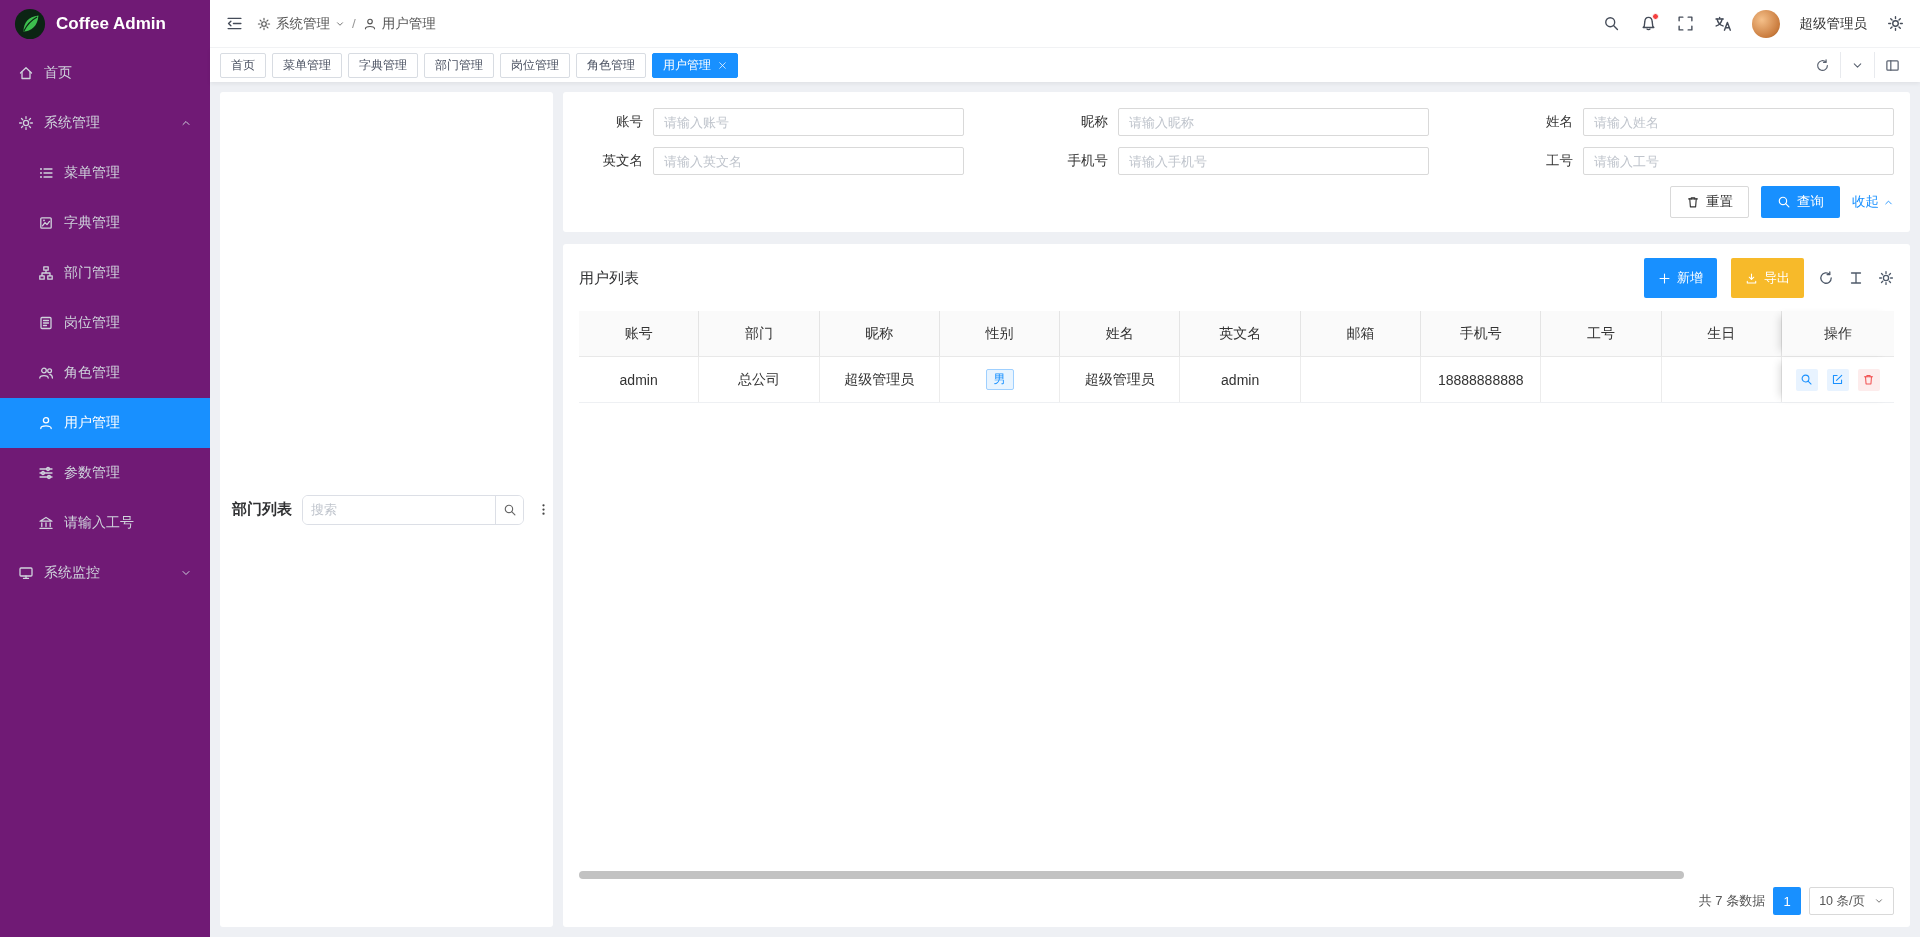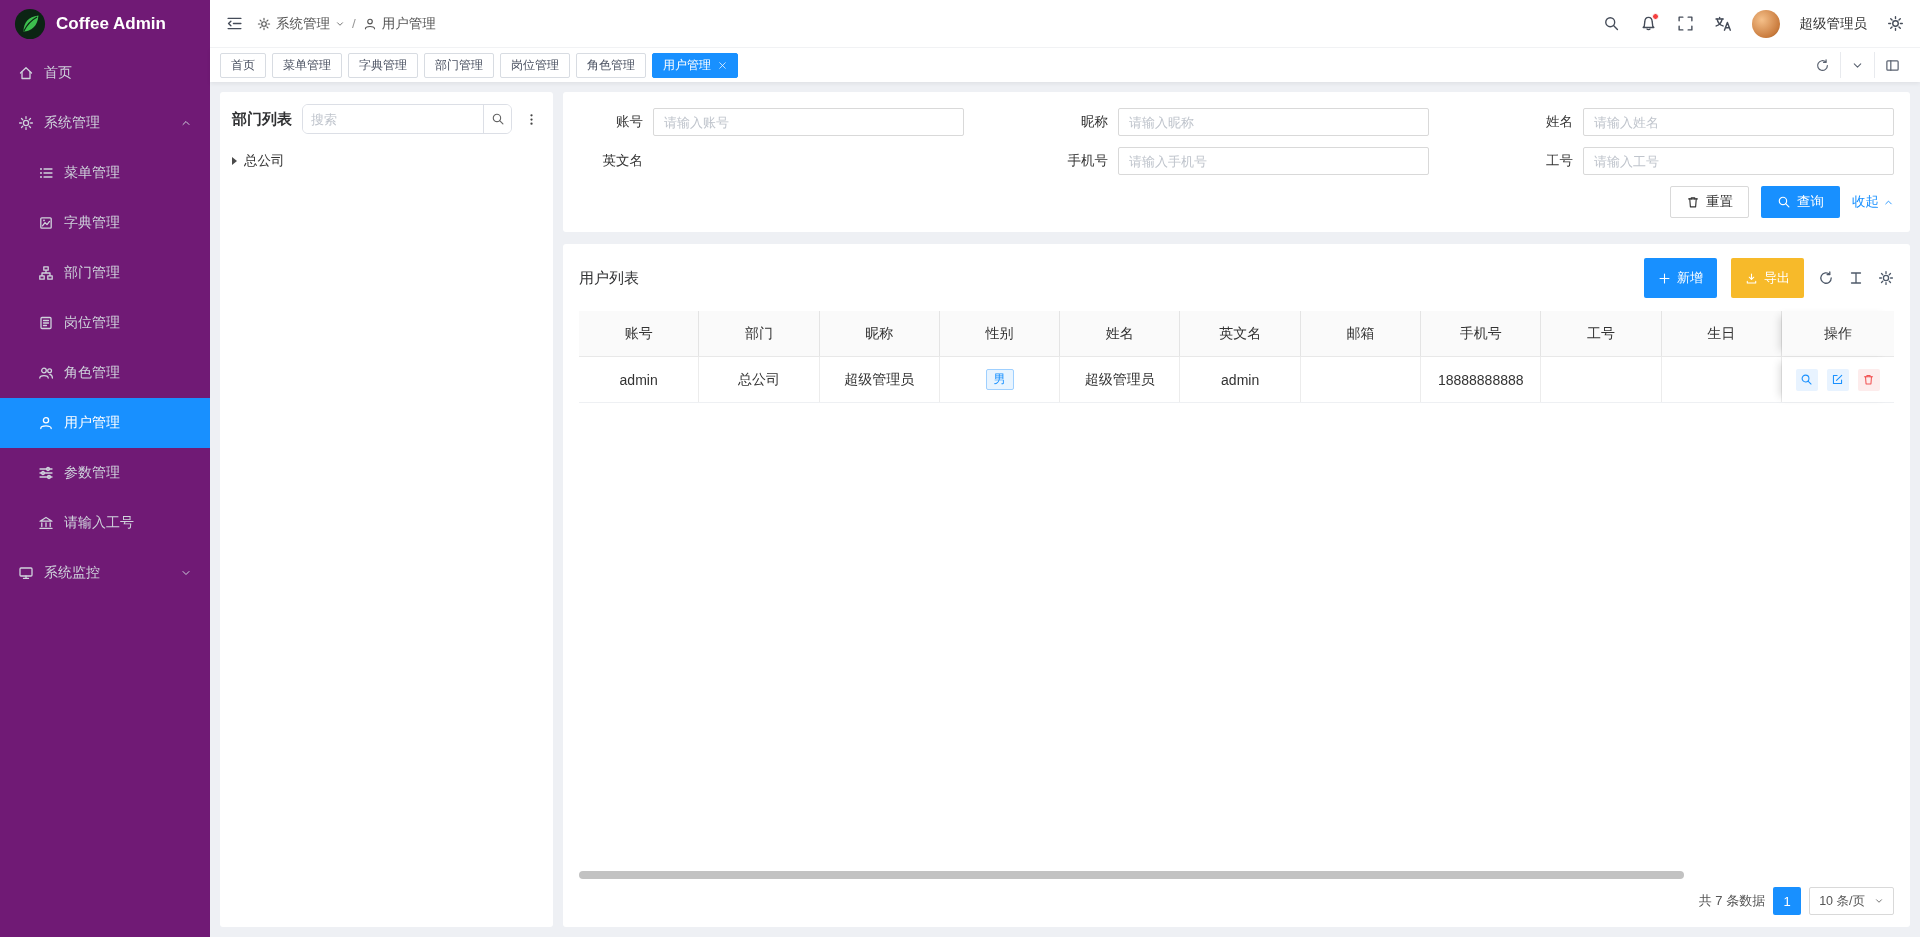--- a/index.html
+++ b/index.html
@@ -37,21 +37,21 @@
   .tab { height:25px; display:flex; align-items:center; padding:0 10px; border:1px solid #d8dce2; border-radius:2px; font-size:12px; color:#495060; background:#fff; gap:7px; cursor:pointer; white-space:nowrap; }
   .tab.active { background:#1890ff; border-color:#1890ff; color:#fff; }
   .tab-actions { margin-left:auto; display:flex; align-items:center; color:#5a6270; }
   .tb-btn { padding:0 10px; height:26px; display:flex; align-items:center; justify-content:center; cursor:pointer; }
   .tb-btn + .tb-btn { border-left:1px solid #e8eaee; }
 
   
   .content { flex:1; display:flex; padding:10px; gap:10px; min-height:0; }
   .card { background:#fff; border-radius:3px; }
 
-  .dept-card { width:333px; flex-shrink:0; padding:12px 12px; display:flex; flex-direction:column; gap:18px; }
+  .dept-card { width:333px; flex-shrink:0; padding:12px 12px; display:flex; flex-direction:row; gap:32px; }
   .dept-head { display:flex; align-items:center; gap:10px; }
   .dept-title { font-size:15px; font-weight:600; color:#303133; white-space:nowrap; }
   .dept-search { flex:1; display:flex; height:30px; border:1px solid #dcdfe6; border-radius:6px; align-items:stretch; overflow:hidden; }
   .dept-search input { flex:1; border:none; outline:none; padding:0 8px; font-size:13px; min-width:0; font-family:inherit; }
   .dept-search-btn { width:28px; border-left:1px solid #dcdfe6; display:flex; align-items:center; justify-content:center; color:#666; background:#fff; cursor:pointer; }
   .dots-btn { color:#444; cursor:pointer; display:flex; padding:2px; }
   .tree-node { display:flex; align-items:center; gap:7px; font-size:13.5px; color:#333; cursor:pointer; }
   .caret-r { width:0; height:0; border-left:5px solid #4a4a4a; border-top:4px solid transparent; border-bottom:4px solid transparent; }
 
   .right-col { flex:1; display:flex; flex-direction:column; gap:12px; min-width:0; }
@@ -397,20 +397,21 @@
             <div class="field">
               <label>昵称</label>
               <input placeholder="请输入昵称" style="">
             </div>
             <div class="field">
               <label>姓名</label>
               <input placeholder="请输入姓名" style="">
             </div>
             <div class="field">
               <label>英文名</label>
+              <input placeholder="请输入英文名" style="">
             </div>
             <div class="field">
               <label>手机号</label>
               <input placeholder="请输入手机号" style="">
             </div>
             <div class="field">
               <label>工号</label>
               <input placeholder="请输入工号" style="">
             </div>
           </div>

